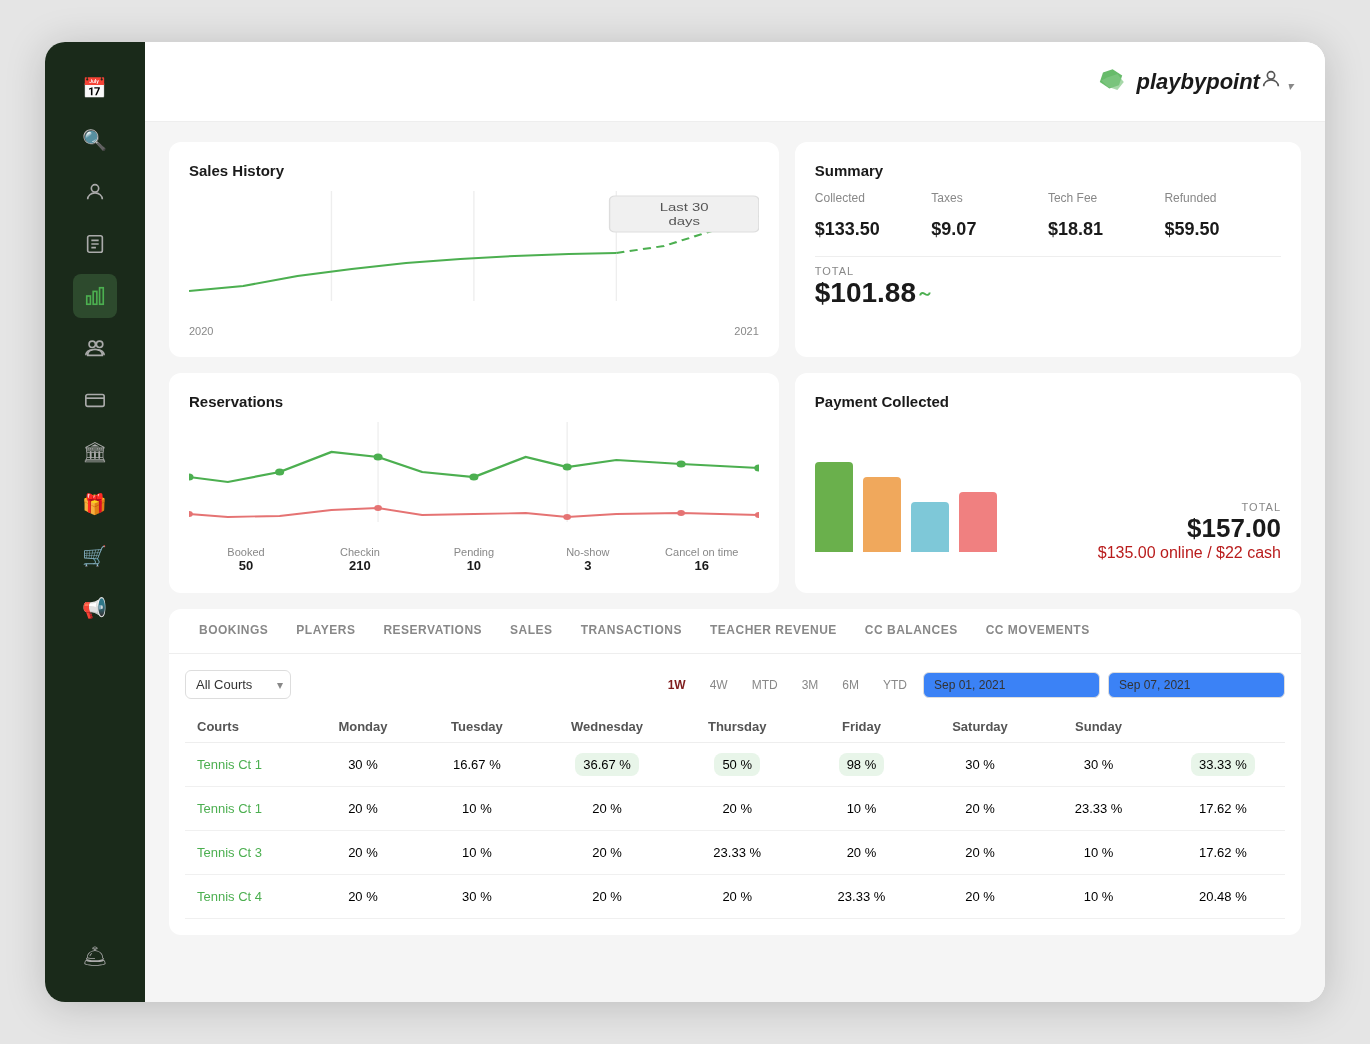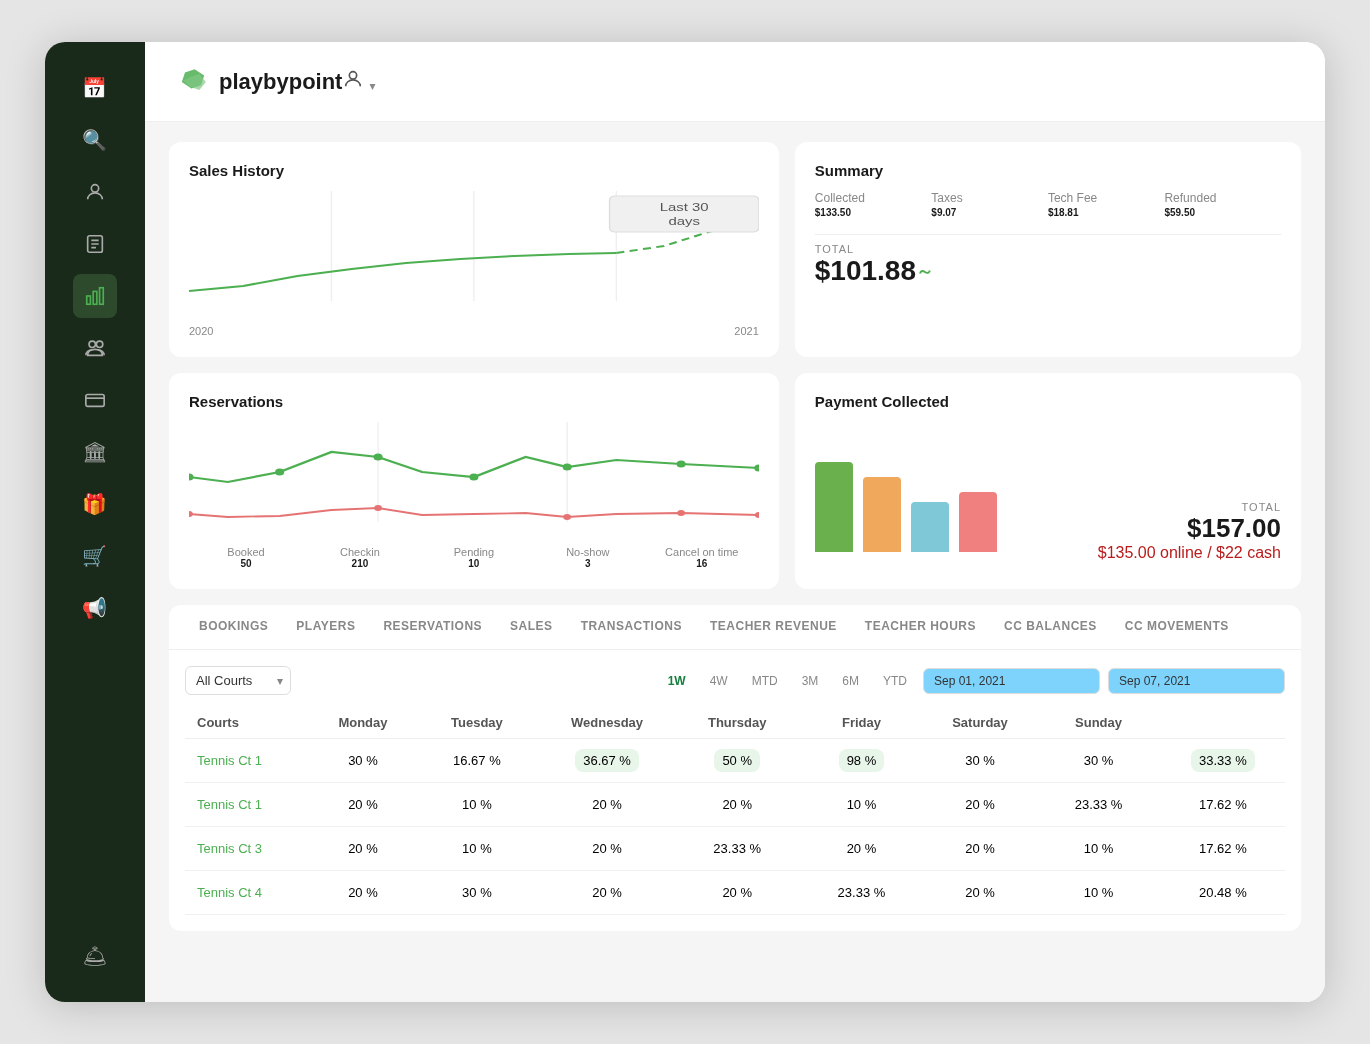--- a/index.html
+++ b/index.html
@@ -5,52 +5,52 @@
     * { box-sizing: border-box; margin: 0; padding: 0; }
     body { background: #e5e5e5; font-family: -apple-system, BlinkMacSystemFont, 'Segoe UI', sans-serif; display: flex; justify-content: center; align-items: center; min-height: 100vh; }
     .outer-frame { width: 1280px; height: 960px; background: #fff; border-radius: 20px; display: flex; overflow: hidden; box-shadow: 0 4px 40px rgba(0,0,0,0.18); }
     
     .sidebar { width: 100px; background: #1a2a1a; display: flex; flex-direction: column; align-items: center; padding: 24px 0; gap: 8px; }
     .sidebar-icon { width: 44px; height: 44px; display: flex; align-items: center; justify-content: center; border-radius: 8px; cursor: pointer; color: #aaa; font-size: 20px; }
     .sidebar-icon.active { background: #2d4a2d; color: #4caf50; }
     
     .main { flex: 1; display: flex; flex-direction: column; overflow: hidden; }
     
-    .header { height: 80px; background: #fff; border-bottom: 1px solid #eee; display: flex; align-items: center; padding: 0 32px; justify-content: flex-start; }
+    .header { height: 80px; background: #fff; border-bottom: 1px solid #eee; display: flex; align-items: center; padding: 0 32px; justify-content: flex-end; font-style: italic; }
     .logo { display: flex; align-items: center; gap: 10px; font-size: 22px; font-weight: 600; color: #1a1a1a; }
     .logo-icon { width: 32px; height: 32px; }
     .user-icon { font-size: 18px; color: #555; cursor: pointer; }
     
     .content { flex: 1; background: #f5f5f5; overflow-y: auto; padding: 20px 24px; }
     
     .top-row { display: flex; gap: 16px; margin-bottom: 16px; }
     .card { background: #fff; border-radius: 12px; padding: 20px; flex: 1; }
     .card-title { font-size: 15px; font-weight: 600; color: #1a1a1a; margin-bottom: 12px; }
     
     .sales-card { flex: 1.1; }
     .chart-area { width: 100%; height: 130px; position: relative; margin-bottom: 4px; }
     .chart-svg { width: 100%; height: 100%; }
     .chart-labels { display: flex; justify-content: space-between; font-size: 11px; color: #888; }
     
     .summary-card { flex: 0.9; }
     .summary-grid { display: grid; grid-template-columns: 1fr 1fr 1fr 1fr; gap: 0 0; margin-bottom: 16px; }
     .summary-item-label { font-size: 12px; color: #888; }
-    .summary-item-value { font-size: 10px; font-weight: 600; color: #1a1a1a; margin-top: 2px; }
+    .summary-item-value { font-size: 18px; font-weight: 600; color: #1a1a1a; margin-top: 14px; }
     .total-label { font-size: 11px; color: #888; letter-spacing: 1px; }
     .total-value { font-size: 28px; font-weight: 700; color: #1a1a1a; display: flex; align-items: center; }
     .trend-icon { color: #4caf50; font-size: 18px; }
     
     .mid-row { display: flex; gap: 16px; margin-bottom: 16px; }
     
     .res-card { flex: 1.1; }
     .res-chart { width: 100%; height: 120px; }
     .res-labels { display: flex; gap: 0; }
     .res-label-item { flex: 1; text-align: center; }
     .res-label-name { font-size: 11px; color: #888; }
-    .res-label-val { font-size: 10px; font-weight: 700; color: #1a1a1a; }
+    .res-label-val { font-size: 13px; font-weight: 700; color: #1a1a1a; }
     
     .payment-card { flex: 0.9; }
     .payment-inner { display: flex; align-items: flex-end; gap: 0; }
     .bar-chart { display: flex; align-items: flex-end; gap: 10px; flex: 1; height: 140px; padding: 10px 0; }
     .bar { border-radius: 4px 4px 0 0; }
     .payment-totals { text-align: right; padding-left: 10px; }
     .payment-total-label { font-size: 11px; color: #888; letter-spacing: 1px; }
     .payment-total-value { font-size: 26px; font-weight: 700; color: #1a1a1a; }
     .payment-sub { font-size: 16px; color: #b91c1c; }
     
@@ -59,22 +59,22 @@
     .tab { padding: 14px 14px; font-size: 12px; font-weight: 600; color: #888; cursor: pointer; letter-spacing: 0.5px; border-bottom: 2px solid transparent; white-space: nowrap; }
     .tab.active { color: #1a1a1a; border-bottom: 2px solid #1a1a1a; }
     
     .courts-content { padding: 16px; }
     .courts-filters { display: flex; align-items: center; justify-content: space-between; margin-bottom: 12px; }
     .courts-select { padding: 6px 28px 6px 10px; border: 1px solid #ddd; border-radius: 6px; font-size: 13px; color: #333; background: #fff; cursor: pointer; appearance: none; -webkit-appearance: none; position: relative; }
     .select-wrapper { position: relative; display: inline-block; }
     .select-wrapper::after { content: '▾'; position: absolute; right: 8px; top: 50%; transform: translateY(-50%); color: #888; pointer-events: none; font-size: 12px; }
     .date-filters { display: flex; align-items: center; gap: 8px; }
     .period-btn { padding: 5px 8px; font-size: 12px; color: #888; cursor: pointer; border-radius: 4px; border: none; background: none; }
-    .period-btn.active { color: #15803d; font-weight: 700; }
-    .date-input { padding: 5px 10px; border: 1px solid #ddd; border-radius: 6px; font-size: 12px; color: #333; background: #7dd3fc; }
+    .period-btn.active { color: #7f1d1d; font-weight: 700; }
+    .date-input { padding: 5px 10px; border: 1px solid #ddd; border-radius: 6px; font-size: 12px; color: #333; background: #3b82f6; }
     
     .courts-table { width: 100%; border-collapse: collapse; font-size: 13px; }
     .courts-table th { padding: 8px 12px; text-align: center; color: #555; font-weight: 600; border-bottom: 1px solid #eee; }
     .courts-table th:first-child { text-align: left; }
     .courts-table td { padding: 10px 12px; text-align: center; border-bottom: 1px solid #f0f0f0; }
     .courts-table td:first-child { text-align: left; color: #4caf50; font-weight: 500; cursor: pointer; }
     .cell-highlight { background: #e8f5e9; border-radius: 8px; padding: 4px 8px; display: inline-block; }
     .cell-normal { padding: 4px 8px; display: inline-block; }
   </style>
 </head>
@@ -274,21 +274,20 @@
       </div>
 
       <div class="tabs-section">
         <div class="tabs-bar">
           <div class="tab">BOOKINGS</div>
           <div class="tab">PLAYERS</div>
           <div class="tab">RESERVATIONS</div>
           <div class="tab">SALES</div>
           <div class="tab">TRANSACTIONS</div>
           <div class="tab">TEACHER REVENUE</div>
-          <div class="tab">TEACHER HOURS</div>
           <div class="tab">CC BALANCES</div>
           <div class="tab">CC MOVEMENTS</div>
         </div>
 
         <div class="courts-content">
 
           <div class="courts-filters">
             <div class="select-wrapper">
               <select class="courts-select">
                 <option>All Courts</option>

